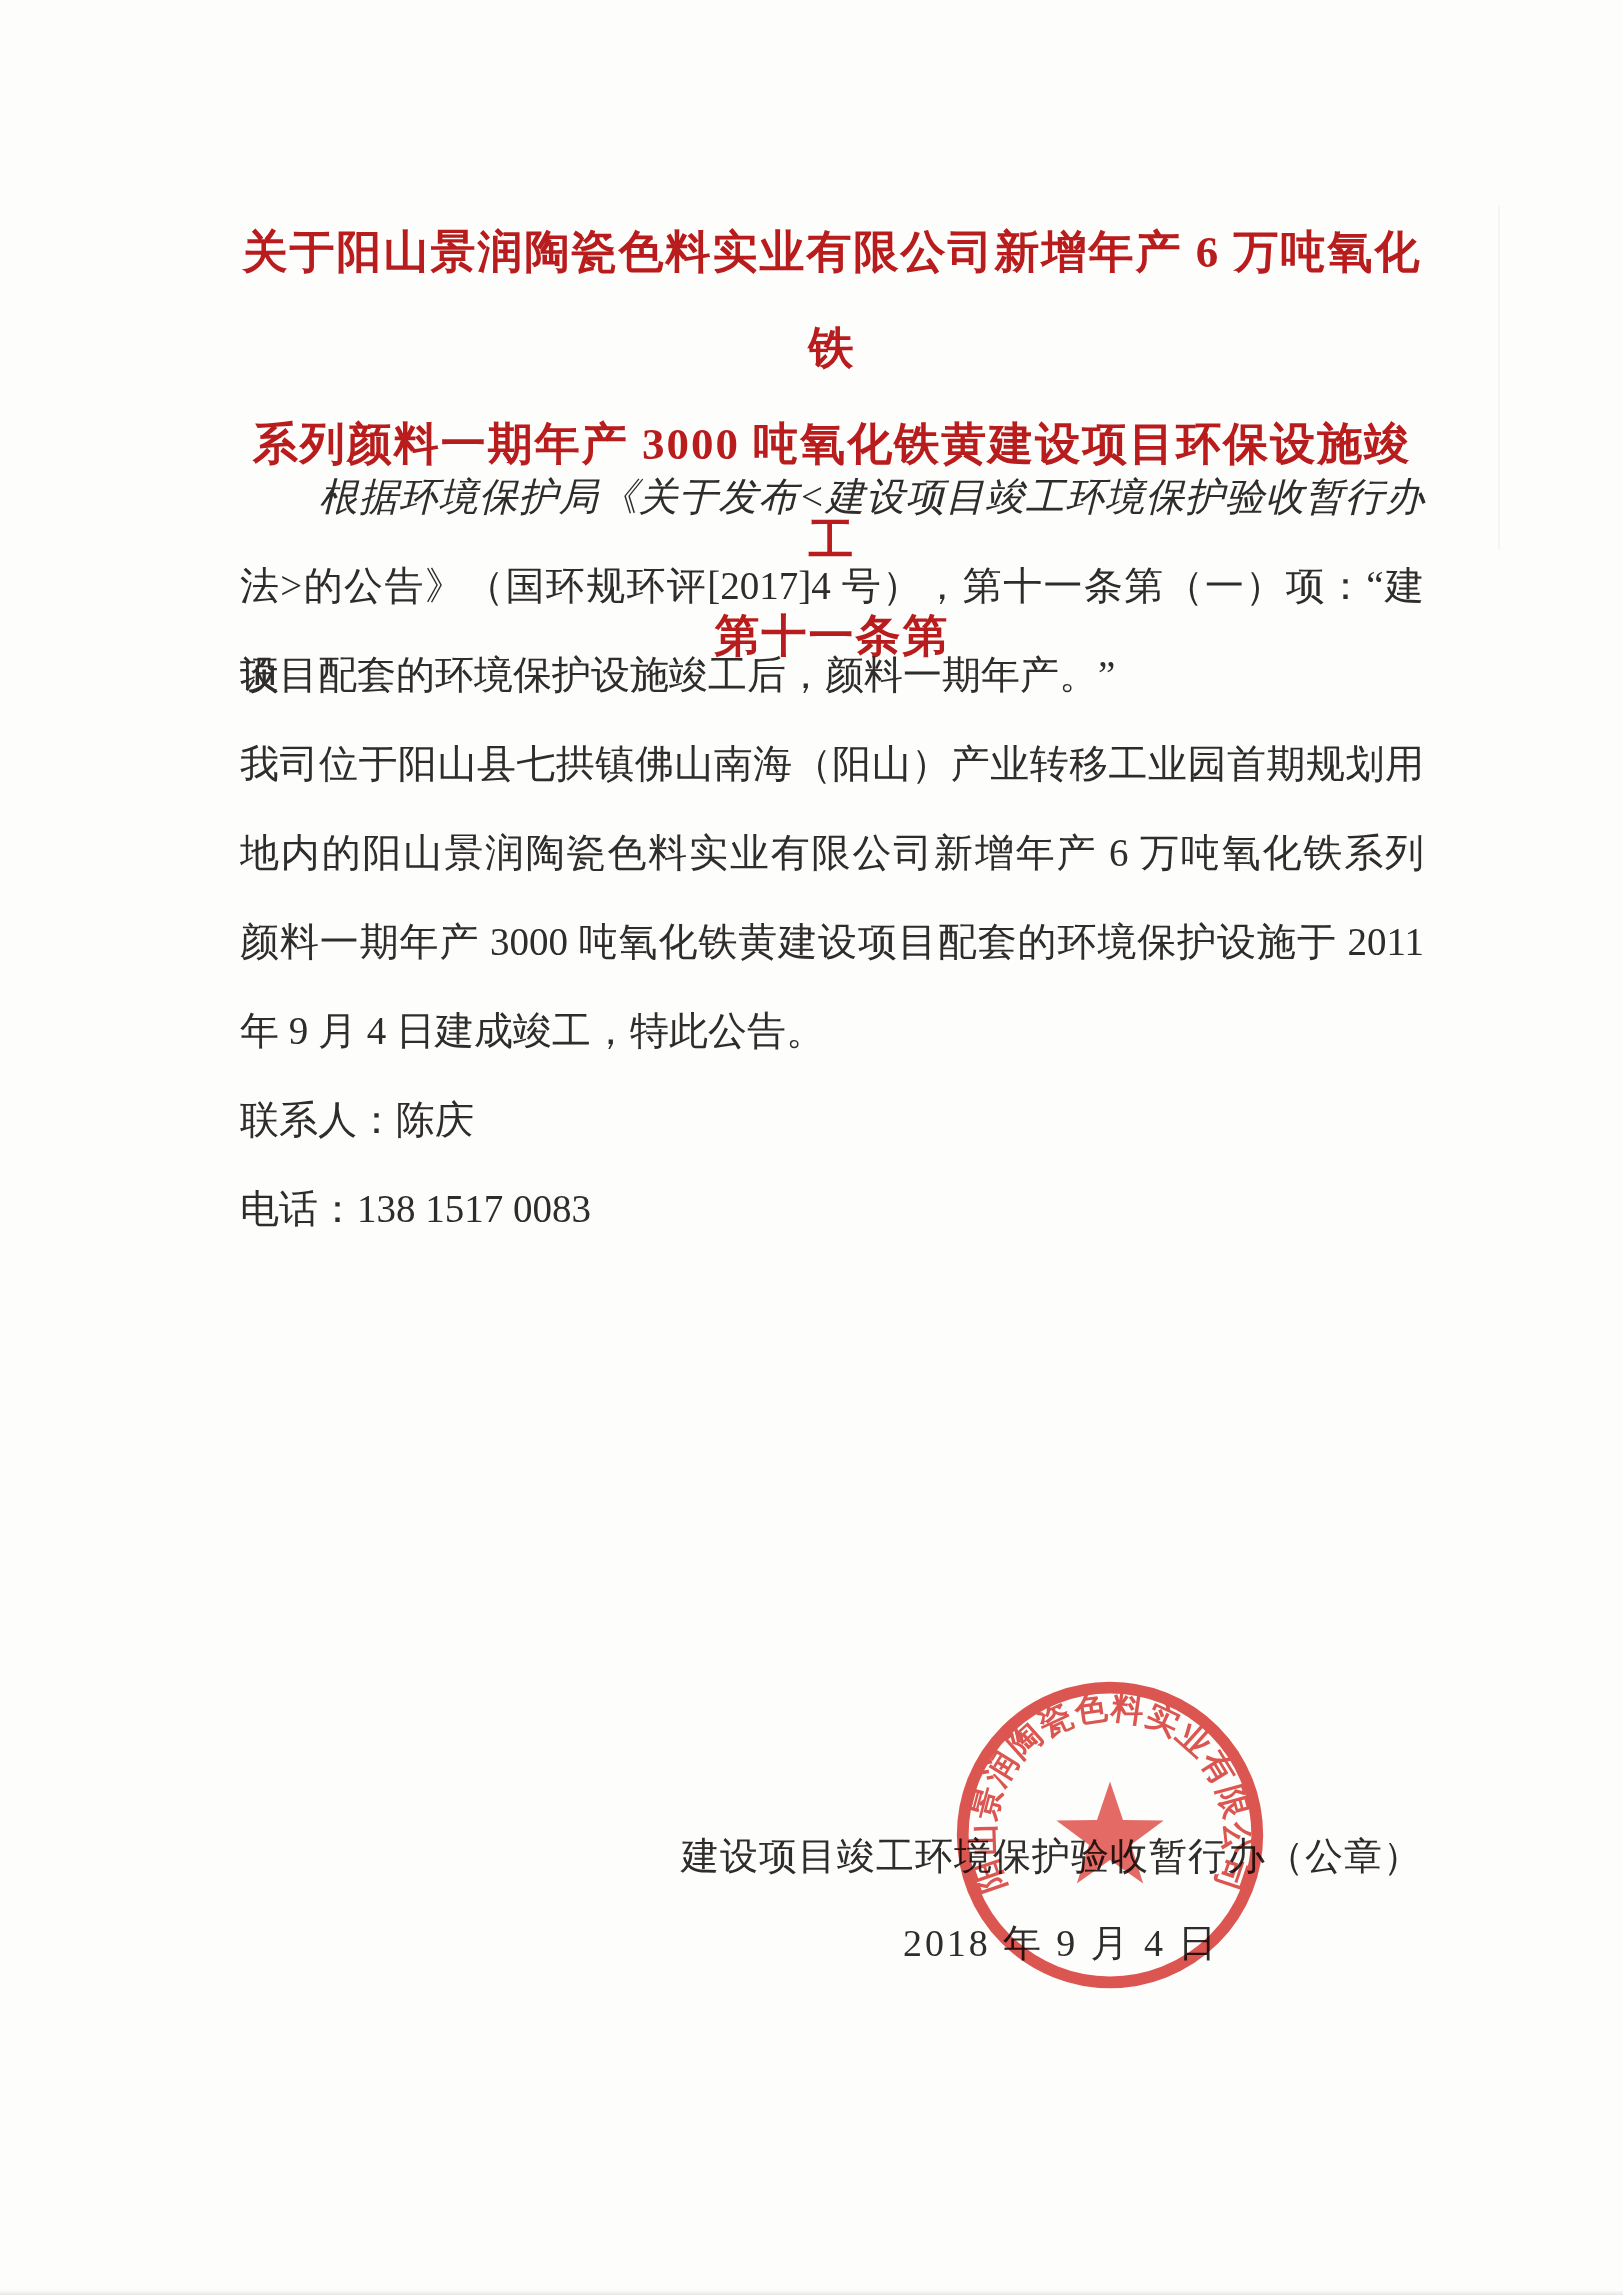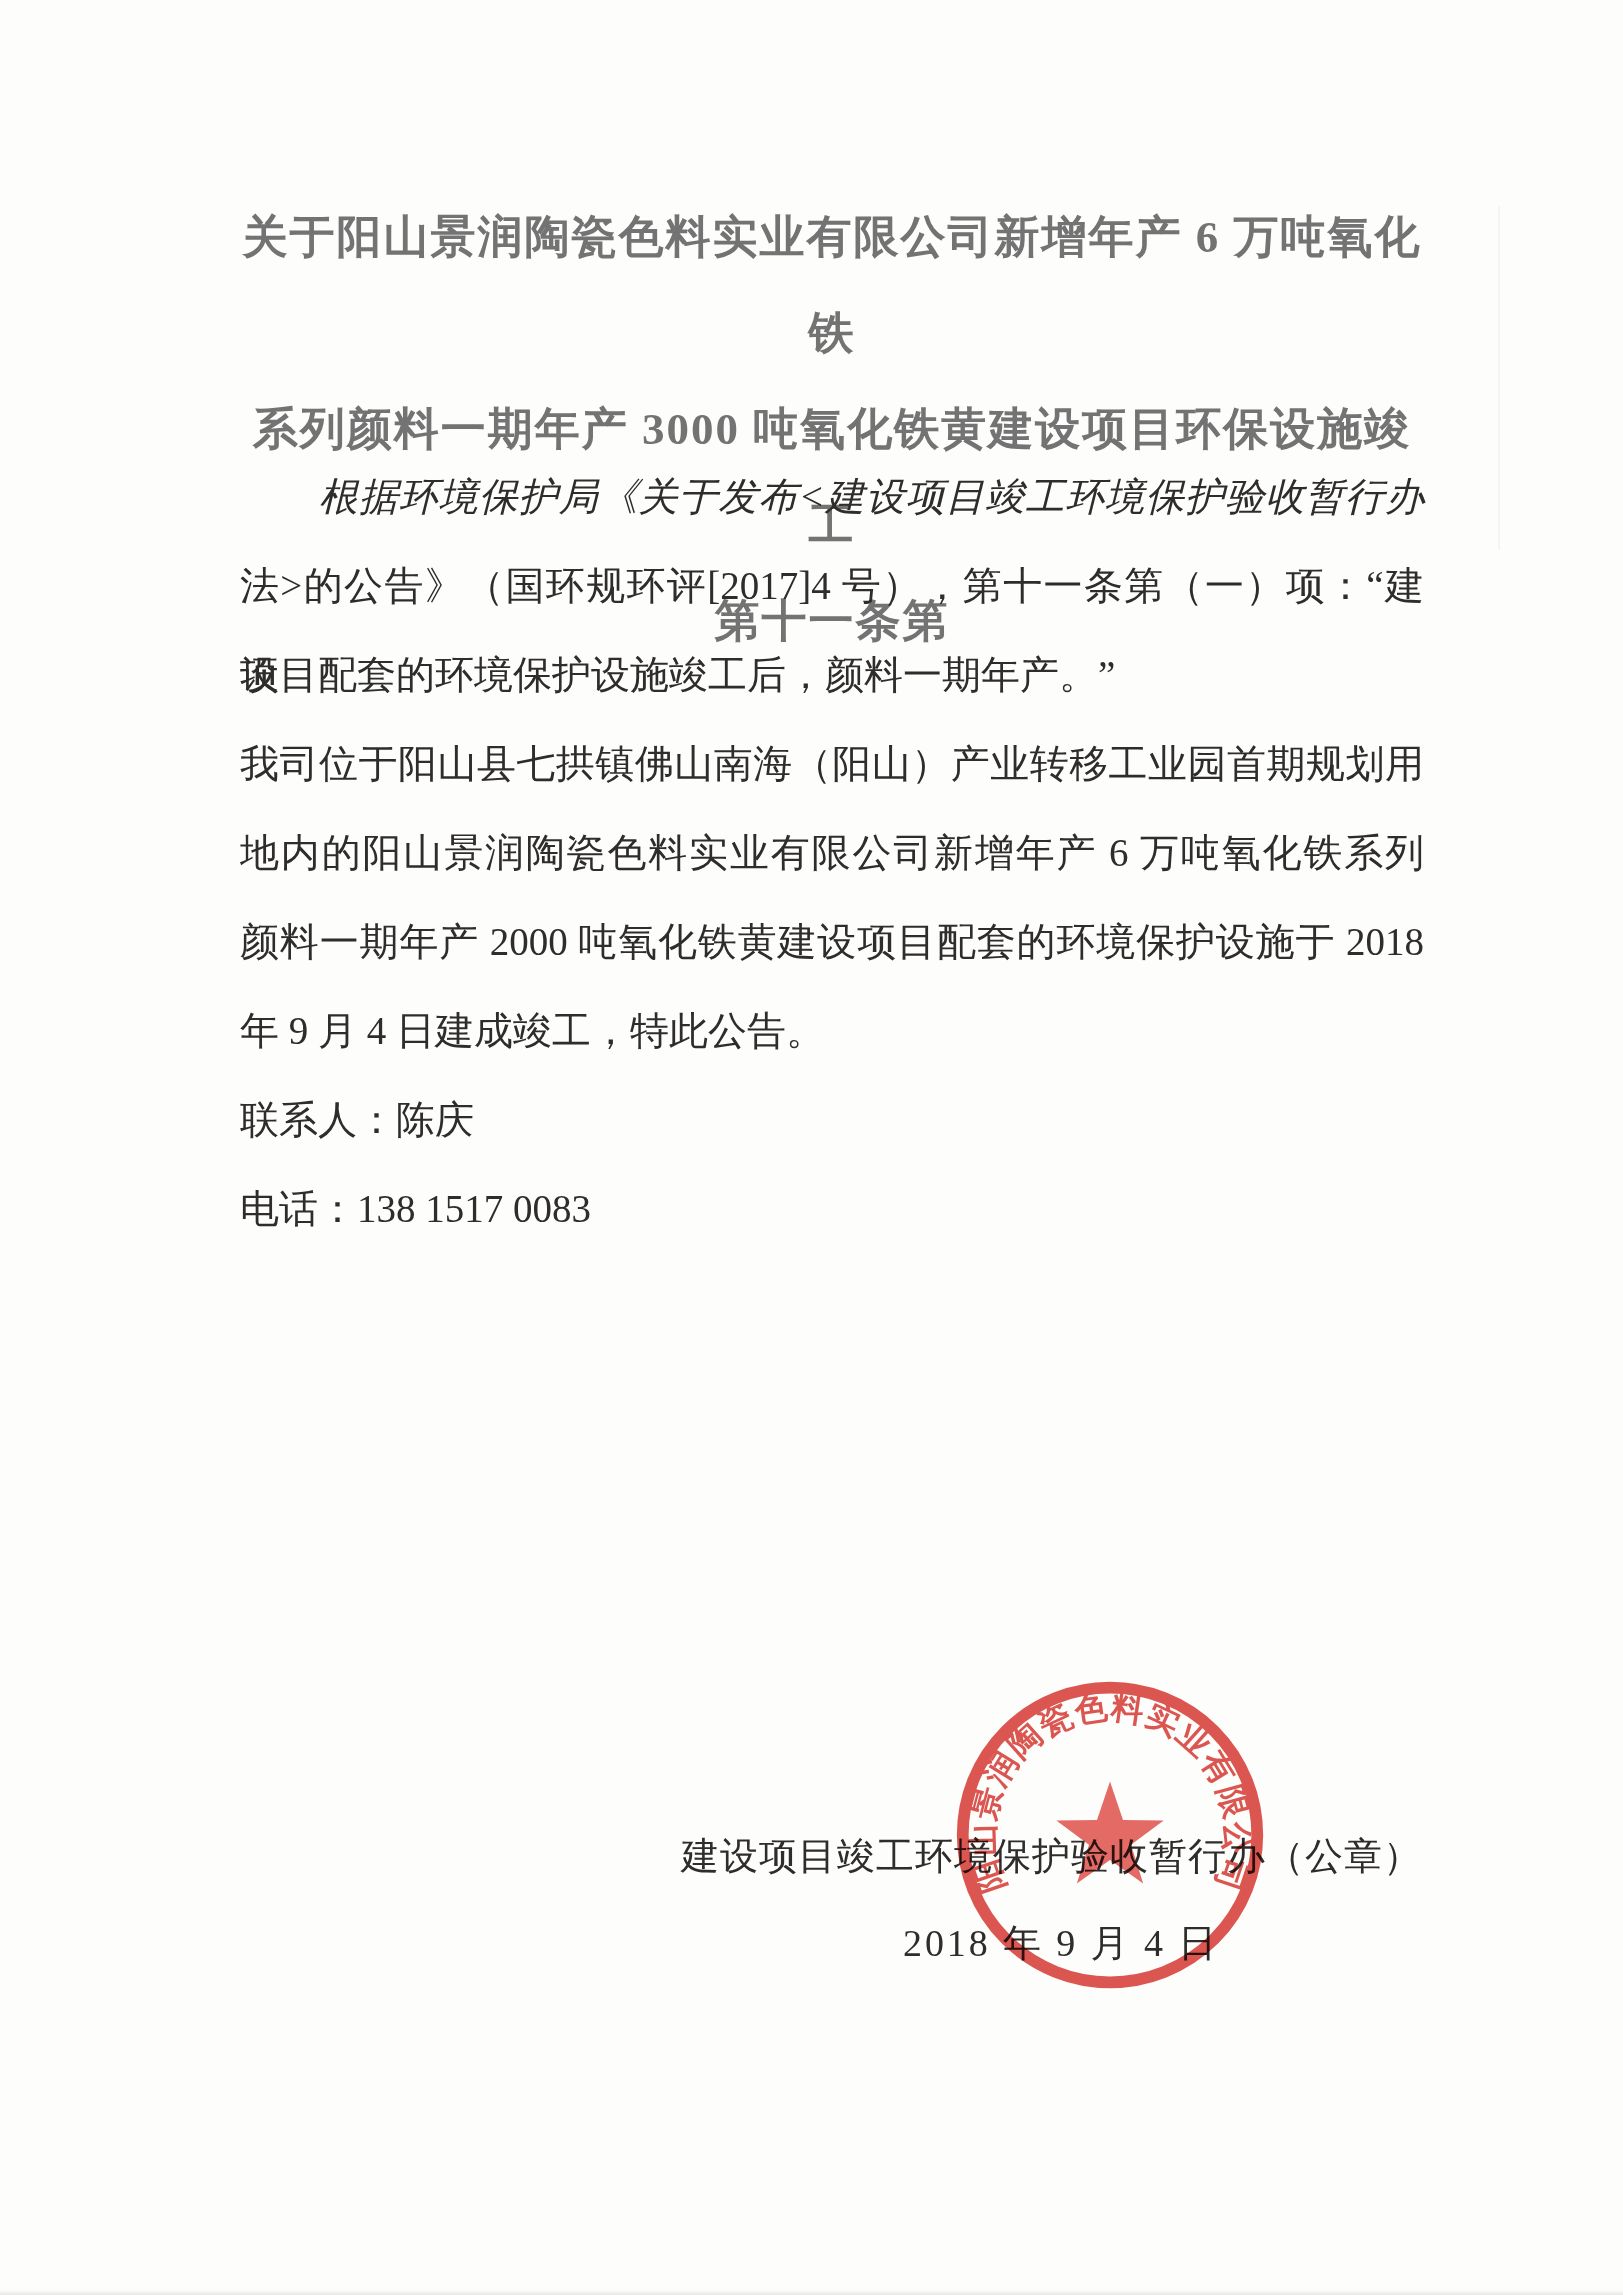--- a/index.html
+++ b/index.html
@@ -32,28 +32,28 @@
     position: absolute;
     top: 206px; right: 123px;
     width: 2.5px; height: 344px;
     background: rgba(210,210,210,0.18);
     border-radius: 1.5px;
   }
 
   .title-block {
     position: absolute;
     left: 240px;
-    top: 189px;
+    top: 204px;
     width: 1184px;
     text-align: center;
     font-weight: 700;
     font-size: 45px;
     line-height: 96px;
     letter-spacing: 2px;
-    color: #737373;
+    color: #b91c1c;
   }
 
   .body-block {
     position: absolute;
     left: 240px;
     top: 452px;
     width: 1184px;
     font-size: 39px;
     line-height: 89px;
     color: var(--ink);
@@ -126,21 +126,21 @@
     <div class="title-line">系列颜料一期年产 3000 吨氧化铁黄建设项目环保设施竣工</div>
     <div class="title-line">第十一条第</div>
   </div>
 
   <div class="body-block">
     <div class="body-line justify indent">根据环境保护局《关于发布&lt;建设项目竣工环境保护验收暂行办</div>
     <div class="body-line justify">法&gt;的公告》（国环规环评[2017]4 号），第十一条第（一）项：“建设</div>
     <div class="body-line">项目配套的环境保护设施竣工后，颜料一期年产。”</div>
     <div class="body-line justify">我司位于阳山县七拱镇佛山南海（阳山）产业转移工业园首期规划用</div>
     <div class="body-line justify">地内的阳山景润陶瓷色料实业有限公司新增年产 6 万吨氧化铁系列</div>
-    <div class="body-line justify">颜料一期年产 2000 吨氧化铁黄建设项目配套的环境保护设施于 2018</div>
+    <div class="body-line justify">颜料一期年产 3000 吨氧化铁黄建设项目配套的环境保护设施于 2011</div>
     <div class="body-line">年 9 月 4 日建成竣工，特此公告。</div>
     <div class="body-line">联系人：陈庆</div>
     <div class="body-line">电话：138 1517 0083</div>
   </div>
 
   <div class="seal">
     <svg viewBox="0 0 660 660" xmlns="http://www.w3.org/2000/svg">
       <defs>
         <path id="sealArc" d="M 115.2 430.2 A 237 237 0 1 1 544.8 430.2" fill="none"></path>
       </defs>

